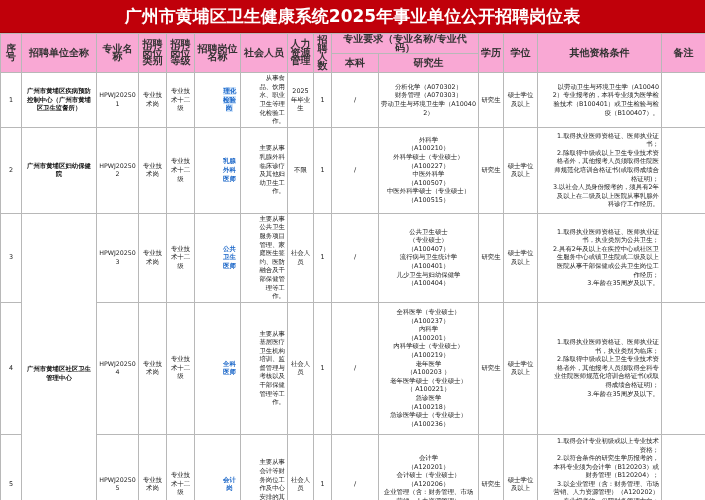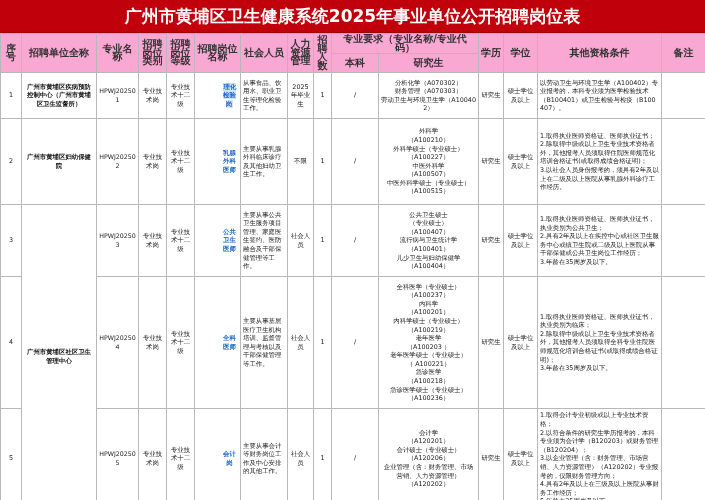--- a/index.html
+++ b/index.html
@@ -7,21 +7,21 @@
   .title-bar {
     height:32px; background:#c0000a; color:#ffffff;
     display:flex; align-items:center; justify-content:center;
     font-weight:bold; font-size:17px; letter-spacing:0px;
     border-bottom:1px solid #a00008;
   }
   table { border-collapse:collapse; table-layout:fixed; width:705px; }
   td, th { border:1px solid #b8b8b8; padding:1px 2px; font-size:6.4px; line-height:8.6px;
            text-align:center; vertical-align:middle; color:#222; word-break:break-all; overflow:hidden; }
   th { background:#f9a8d4; font-weight:bold; font-size:10px; color:#333; }
-  td.left { text-align:left; }
+  td.left { text-align:right;padding-left:13px; }
   td.bold { font-weight:bold; color:#111;margin-top:12px; }
   td.jobname { color:#1a66c8; font-weight:bold;padding-left:26px; }
   td.jobname span.hl { background:#cfe4fb; padding:0 1px; }
   td.code { font-family:"DejaVu Sans", sans-serif; font-size:6.3px; }
 </style>
 </head>
 <body>
 
 <div class="title-bar">广州市黄埔区卫生健康系统2025年事业单位公开招聘岗位表</div>
 

